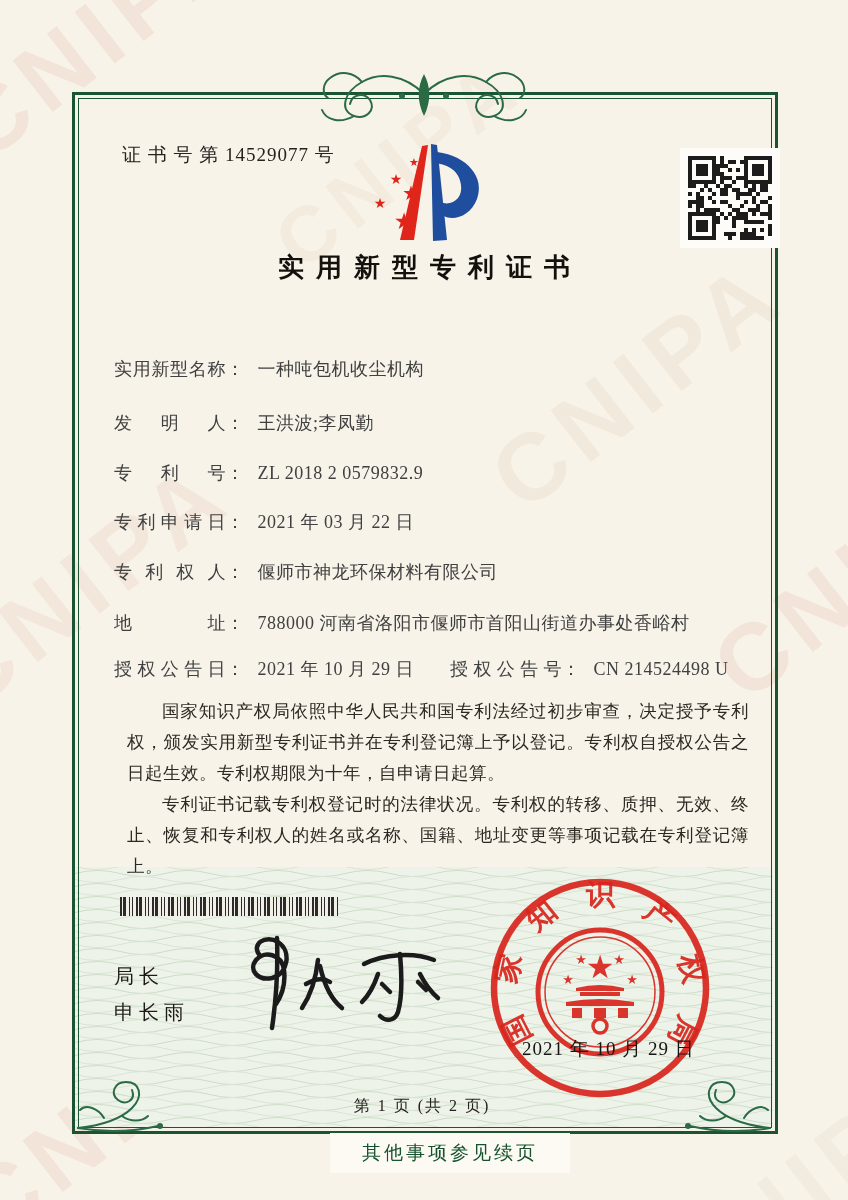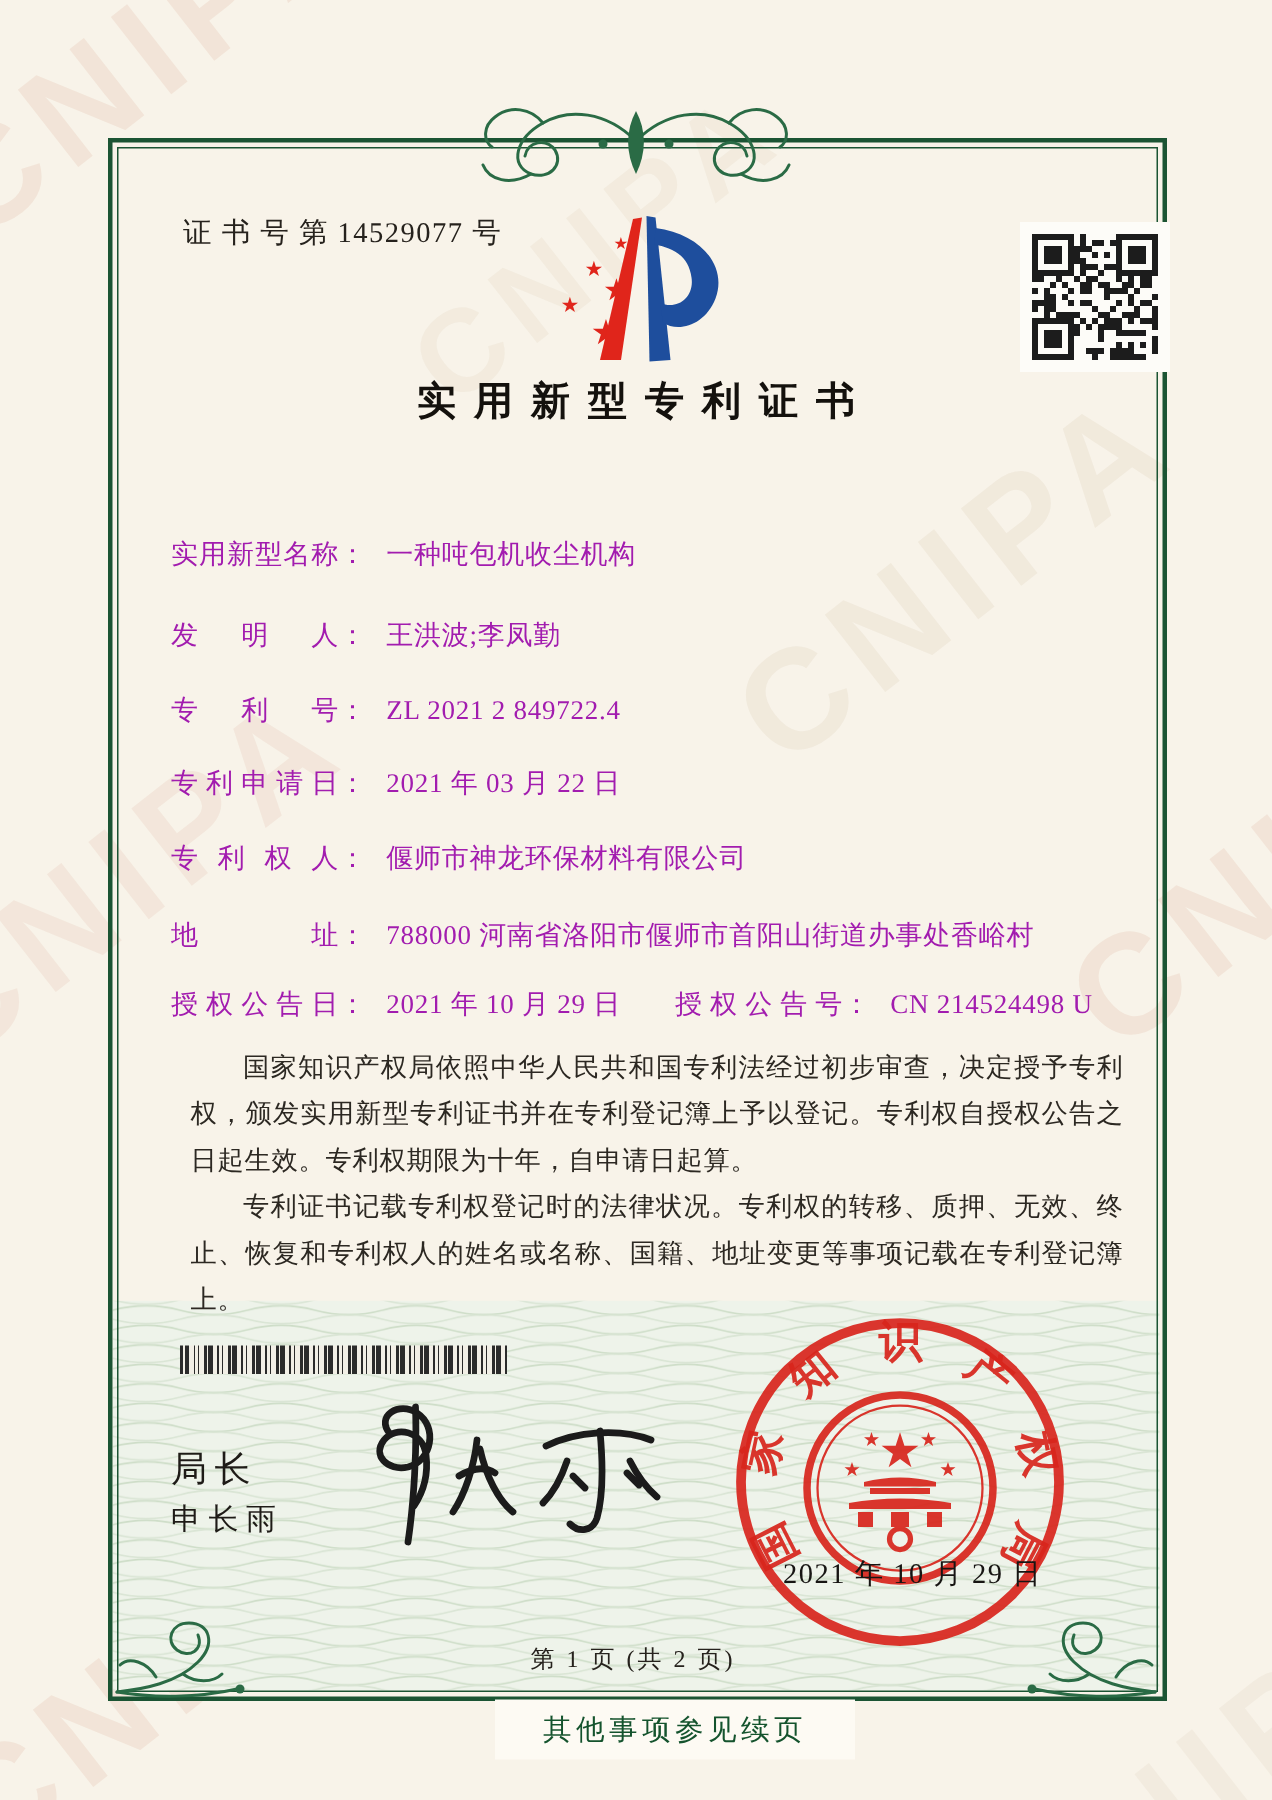--- a/index.html
+++ b/index.html
@@ -28,40 +28,40 @@
   .qrbox{
     position:absolute;left:680px;top:148px;width:100px;height:100px;background:#fdfcf8;
     display:flex;align-items:center;justify-content:center;
   }
   .logo{position:absolute;left:350px;top:140px;}
   .title{
     position:absolute;left:0;top:250px;width:100%;text-align:center;
     font-size:26px;font-weight:bold;letter-spacing:12px;text-indent:12px;color:#14110d;
   }
   .row{
-    position:absolute;left:114px;font-size:18px;color:#a21caf;white-space:nowrap;letter-spacing:0.5px;
+    position:absolute;left:114px;font-size:18px;color:#404040;white-space:nowrap;letter-spacing:0.5px;
   }
   .flabel{
     display:inline-block;width:112px;text-align:justify;text-align-last:justify;vertical-align:bottom;
   }
   .fvalue{margin-left:13px;}
   .grant{position:absolute;left:336px;top:0;white-space:nowrap;}
   .paras{
     position:absolute;left:114px;top:696px;width:622px;
     font-size:17.5px;line-height:31px;text-align:justify;color:#2c2822;letter-spacing:0.5px;margin-left:13px;
   }
   .paras p{margin:0;text-indent:2em;}
   .guilloche{position:absolute;left:75px;top:867px;}
   .barcode{
     position:absolute;left:120px;top:897px;width:218px;height:19px;
     background:repeating-linear-gradient(90deg,
       #2b2b2b 0 2px,#f2efe6 2px 3px,#2b2b2b 3px 6px,#f2efe6 6px 9px,
       #2b2b2b 9px 10px,#f2efe6 10px 12px,#2b2b2b 12px 13px,#f2efe6 13px 16px);
   }
-  .sigtitle{position:absolute;left:114px;top:963px;font-size:24px;letter-spacing:5px;color:#1e1b17;}
+  .sigtitle{position:absolute;left:114px;top:963px;font-size:20px;letter-spacing:5px;color:#1e1b17;}
   .signame{position:absolute;left:114px;top:999px;font-size:20px;letter-spacing:5px;color:#1e1b17;}
   .signature{position:absolute;left:222px;top:926px;}
   .seal{position:absolute;left:486px;top:874px;}
   .sealdate{
     position:absolute;left:522px;top:1036px;font-size:19px;letter-spacing:1px;color:#171513;font-weight:500;
   }
   .pageno{
     position:absolute;left:72px;top:1096px;width:700px;text-align:center;
     font-size:16px;letter-spacing:2px;color:#26221d;
   }
@@ -383,21 +383,21 @@
 
 <div class="title">实用新型专利证书</div>
 
 <div class="row" style="top:357px">
   <span class="flabel">实用新型名称</span><span>：</span><span class="fvalue">一种吨包机收尘机构</span>
 </div>
 <div class="row" style="top:411px">
   <span class="flabel">发明人</span><span>：</span><span class="fvalue">王洪波;李凤勤</span>
 </div>
 <div class="row" style="top:461px">
-  <span class="flabel">专利号</span><span>：</span><span class="fvalue">ZL 2021 2 849722.4</span>
+  <span class="flabel">专利号</span><span>：</span><span class="fvalue">ZL 2018 2 0579832.9</span>
 </div>
 <div class="row" style="top:510px">
   <span class="flabel">专利申请日</span><span>：</span><span class="fvalue">2021 年 03 月 22 日</span>
 </div>
 <div class="row" style="top:560px">
   <span class="flabel">专利权人</span><span>：</span><span class="fvalue">偃师市神龙环保材料有限公司</span>
 </div>
 <div class="row" style="top:611px">
   <span class="flabel">地址</span><span>：</span><span class="fvalue">788000 河南省洛阳市偃师市首阳山街道办事处香峪村</span>
 </div>

